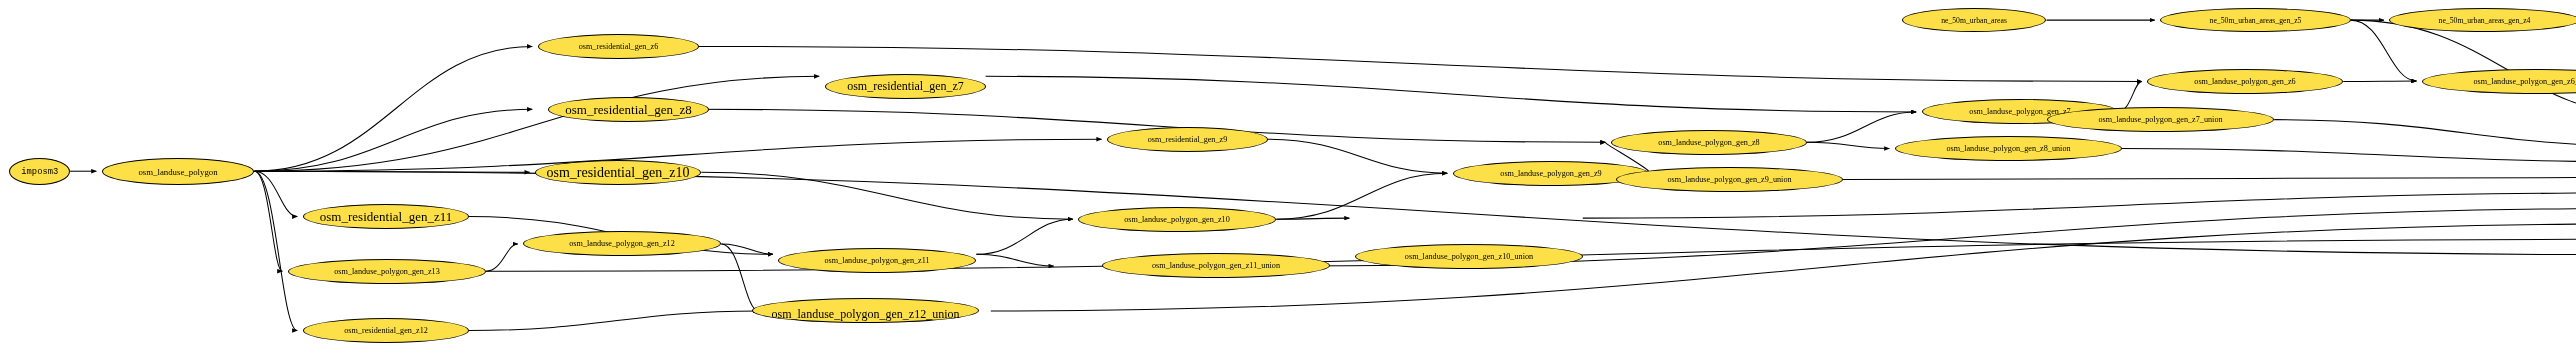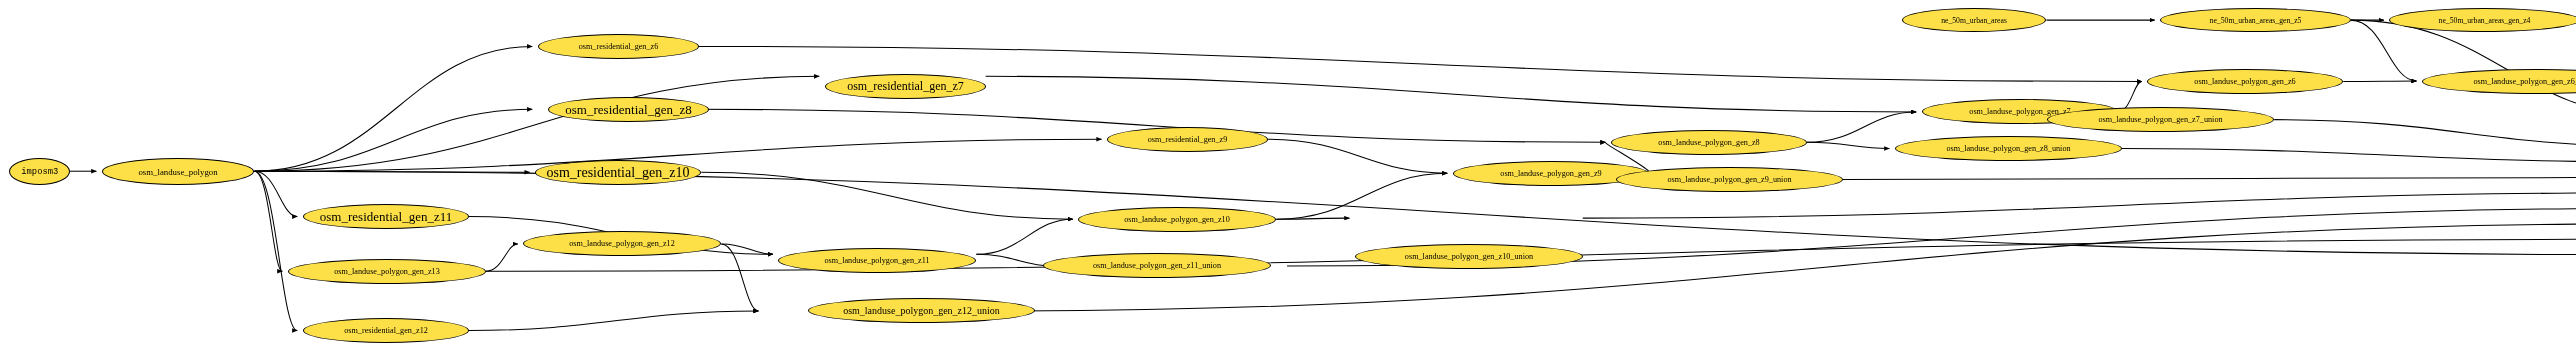--- a/index.html
+++ b/index.html
@@ -101,27 +101,27 @@
       </div>
       <div class="node" style="left: 303px; top: 318px; width: 166px; height: 25px; font-size: 8.2px;">
         <span>osm_residential_gen_z12</span>
       </div>
       <div class="node" style="left: 523px; top: 231px; width: 198px; height: 25px; font-size: 8.2px; align-items: center;">
         <span>osm_landuse_polygon_gen_z12</span>
       </div>
       <div class="node" style="left: 778px; top: 248px; width: 198px; height: 25px; font-size: 8.2px;">
         <span>osm_landuse_polygon_gen_z11</span>
       </div>
-      <div class="node" style="left: 808px; top: 298px; width: 227px; height: 25px; font-size: 10px;">
+      <div class="node" style="left: 752px; top: 298px; width: 227px; height: 25px; font-size: 12px; align-items: flex-end;">
         <span>osm_landuse_polygon_gen_z12_union</span>
       </div>
       <div class="node" style="left: 1078px; top: 207px; width: 198px; height: 25px; font-size: 8.2px;">
         <span>osm_landuse_polygon_gen_z10</span>
       </div>
-      <div class="node" style="left: 1043px; top: 253px; width: 228px; height: 25px; font-size: 8.2px;">
+      <div class="node" style="left: 1102px; top: 253px; width: 228px; height: 25px; font-size: 8.2px;">
         <span>osm_landuse_polygon_gen_z11_union</span>
       </div>
       <div class="node" style="left: 1355px; top: 206px; width: 228px; height: 25px; font-size: 8.2px; margin-top: 38px;">
         <span>osm_landuse_polygon_gen_z10_union</span>
       </div>
       <div class="node" style="left: 1453px; top: 161px; width: 196px; height: 25px; font-size: 8.2px;">
         <span>osm_landuse_polygon_gen_z9</span>
       </div>
       <div class="node" style="left: 1616px; top: 167px; width: 227px; height: 25px; font-size: 8.2px;">
         <span>osm_landuse_polygon_gen_z9_union</span>

